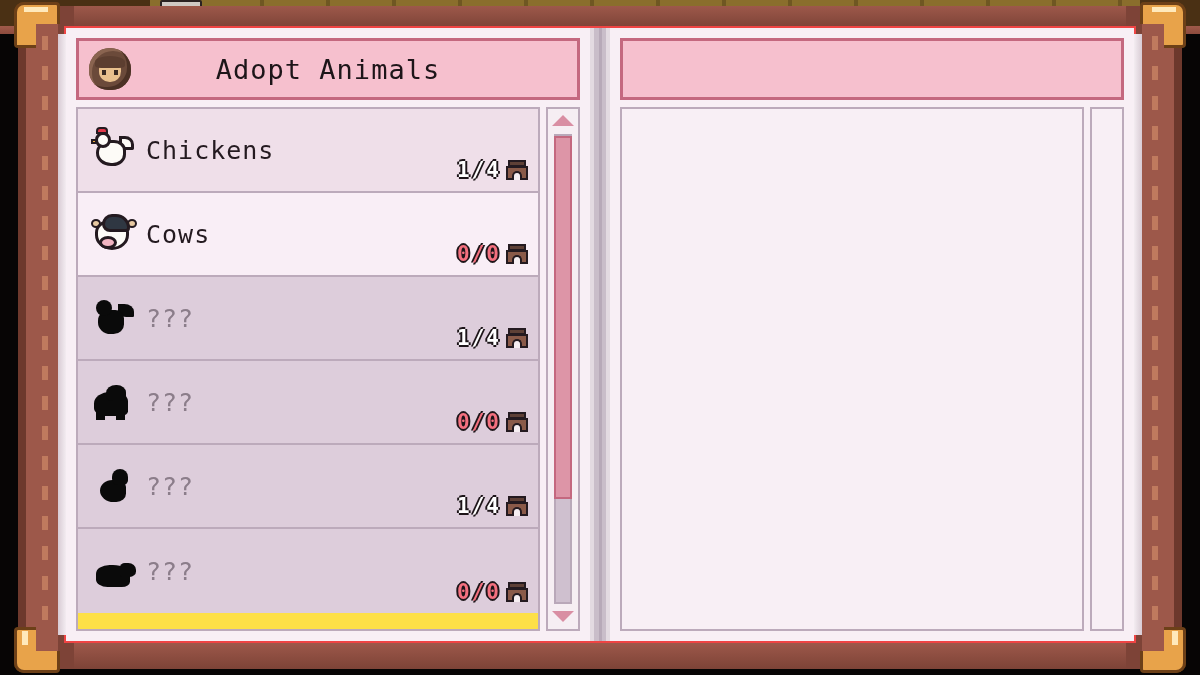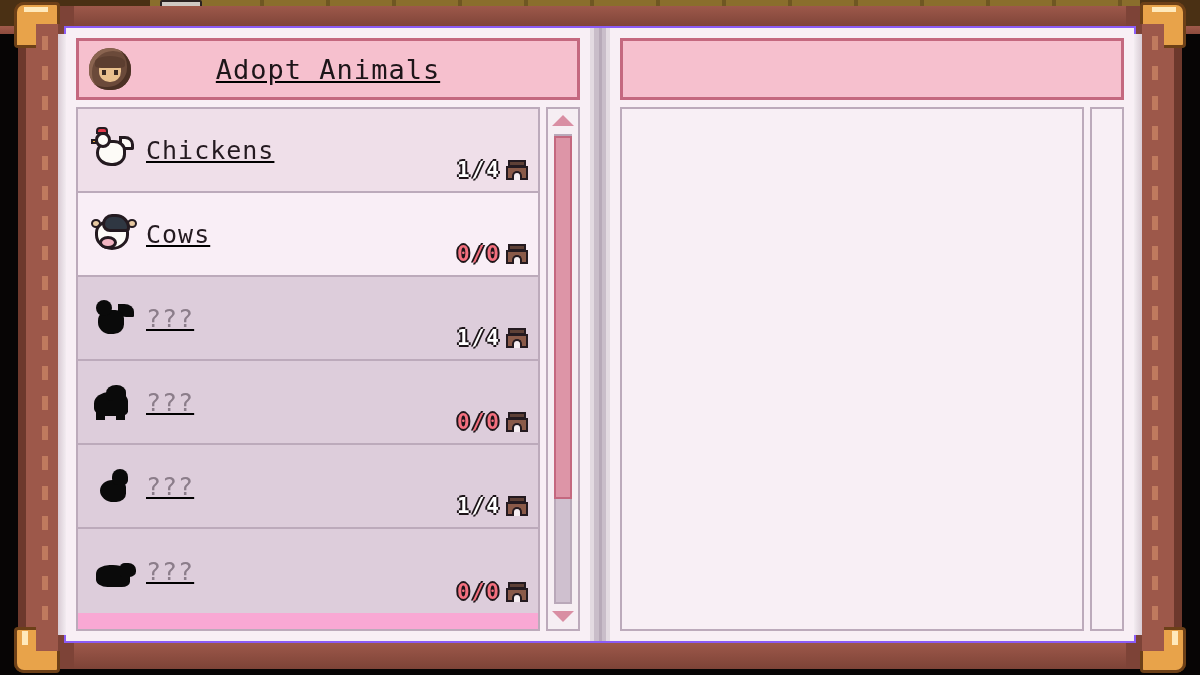--- a/index.html
+++ b/index.html
@@ -131,23 +131,22 @@
   .corner.br { right: -4px; bottom: -4px; }
   .corner.br .arm-h { right: 0; bottom: 0; border-top: 0; border-radius: 0 0 10px 4px;}
   .corner.br .arm-v { right: 0; bottom: 0; border-left: 0; border-radius: 0 4px 10px 0;}
   .corner.br .hl { right: 8px; bottom: 28px; width: 6px; height: 14px; }
 
   
   #pages {
     position: absolute;
     left: 46px; top: 20px; right: 46px; bottom: 26px;
     background: #efe4ea;
-    border: 2px solid #8b5cf6;
-    display: flex;
-    text-decoration: underline;
+    border: 2px solid #ef4444;
+    display: flex;
   }
   #pages::before {
     
     content: ""; position: absolute; left: -8px; top: 6px; bottom: 6px; width: 8px;
     background: linear-gradient(90deg, #d8cbd4, #f3ecf1);
   }
   #pages::after {
     content: ""; position: absolute; right: -8px; top: 6px; bottom: 6px; width: 8px;
     background: linear-gradient(270deg, #d8cbd4, #f3ecf1);
   }
@@ -227,21 +226,21 @@
   
   .list-wrap {
     margin-top: 7px;
     flex: 1 1 auto;
     display: flex;
     min-height: 0;
   }
   .list {
     flex: 1 1 auto;
     border: 2px solid #bcaabb;
-    background: #f9a8d4;
+    background: #fde047;
     overflow: hidden;
   }
 
   .row {
     position: relative;
     height: 84px;
     border-bottom: 2px solid #bcaabb;
     display: flex;
     align-items: center;
     padding: 0 4px 0 12px;

